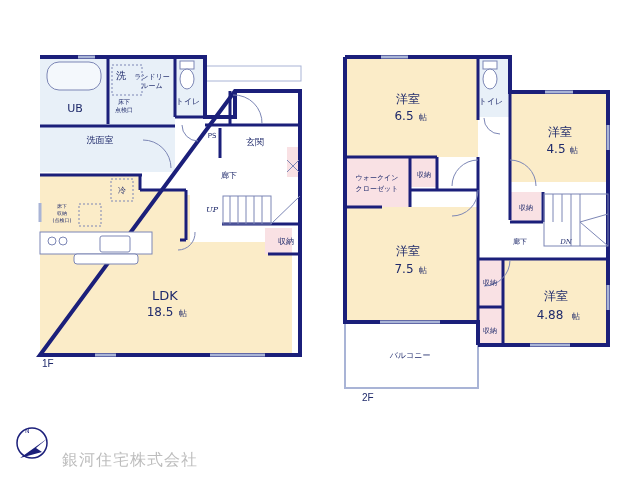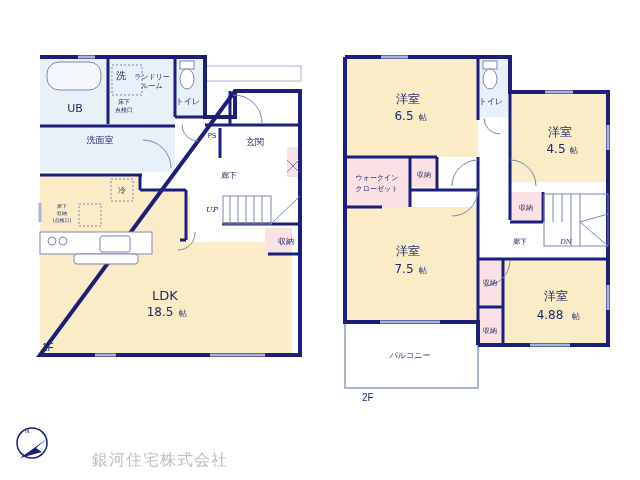--- a/index.html
+++ b/index.html
@@ -1,19 +1,19 @@
 <!DOCTYPE html>
 <html><head>
 <meta charset="utf-8">
 <style>
   html, body { margin:0; padding:0; background:#ffffff; }
   body { width:640px; height:480px; position:relative; overflow:hidden; font-family:"DejaVu Sans", sans-serif; }
   svg { position:absolute; left:0; top:0; }
   .lbl { font-family:"DejaVu Sans", sans-serif; fill:#1f2a6b; }
-  .logo-text { position:absolute; left:62px; top:450px; font-size:16px; color:#bdbdbd; letter-spacing:1px; font-family:"DejaVu Sans", sans-serif;margin-left:30px; }
+  .logo-text { position:absolute; left:62px; top:450px; font-size:16px; color:#bdbdbd; letter-spacing:1px; font-family:"DejaVu Sans", sans-serif; }
   .floor-label { position:absolute; font-size:10px; color:#1f2a6b; font-family:"Liberation Sans", sans-serif; }
 </style>
 </head>
 <body>
 
 <svg width="640" height="480" viewBox="0 0 640 480">
 
   <g>
 
     <rect x="40" y="57" width="135" height="85" fill="#e8f0f8"></rect>
@@ -191,15 +191,15 @@
     <text x="410" y="358" font-size="8" text-anchor="middle">バルコニー</text>
   </g>
 
   <g>
     <circle cx="32" cy="443" r="15" fill="none" stroke="#1b1f7a" stroke-width="1.5"></circle>
     <path d="M20 458 L48 438 L36 448 L42 452 Z" fill="#1b1f7a"></path>
     <text x="25" y="433" font-size="6" fill="#1b1f7a">N</text>
   </g>
 </svg>
 
-<div class="floor-label" style="left:42px;top:342px;">1F</div>
+<div class="floor-label" style="left:42px;top:358px;">1F</div>
 <div class="floor-label" style="left:344px;top:392px;margin-left:18px;">2F</div>
 <div class="logo-text">銀河住宅株式会社</div>
 
 </body></html>

